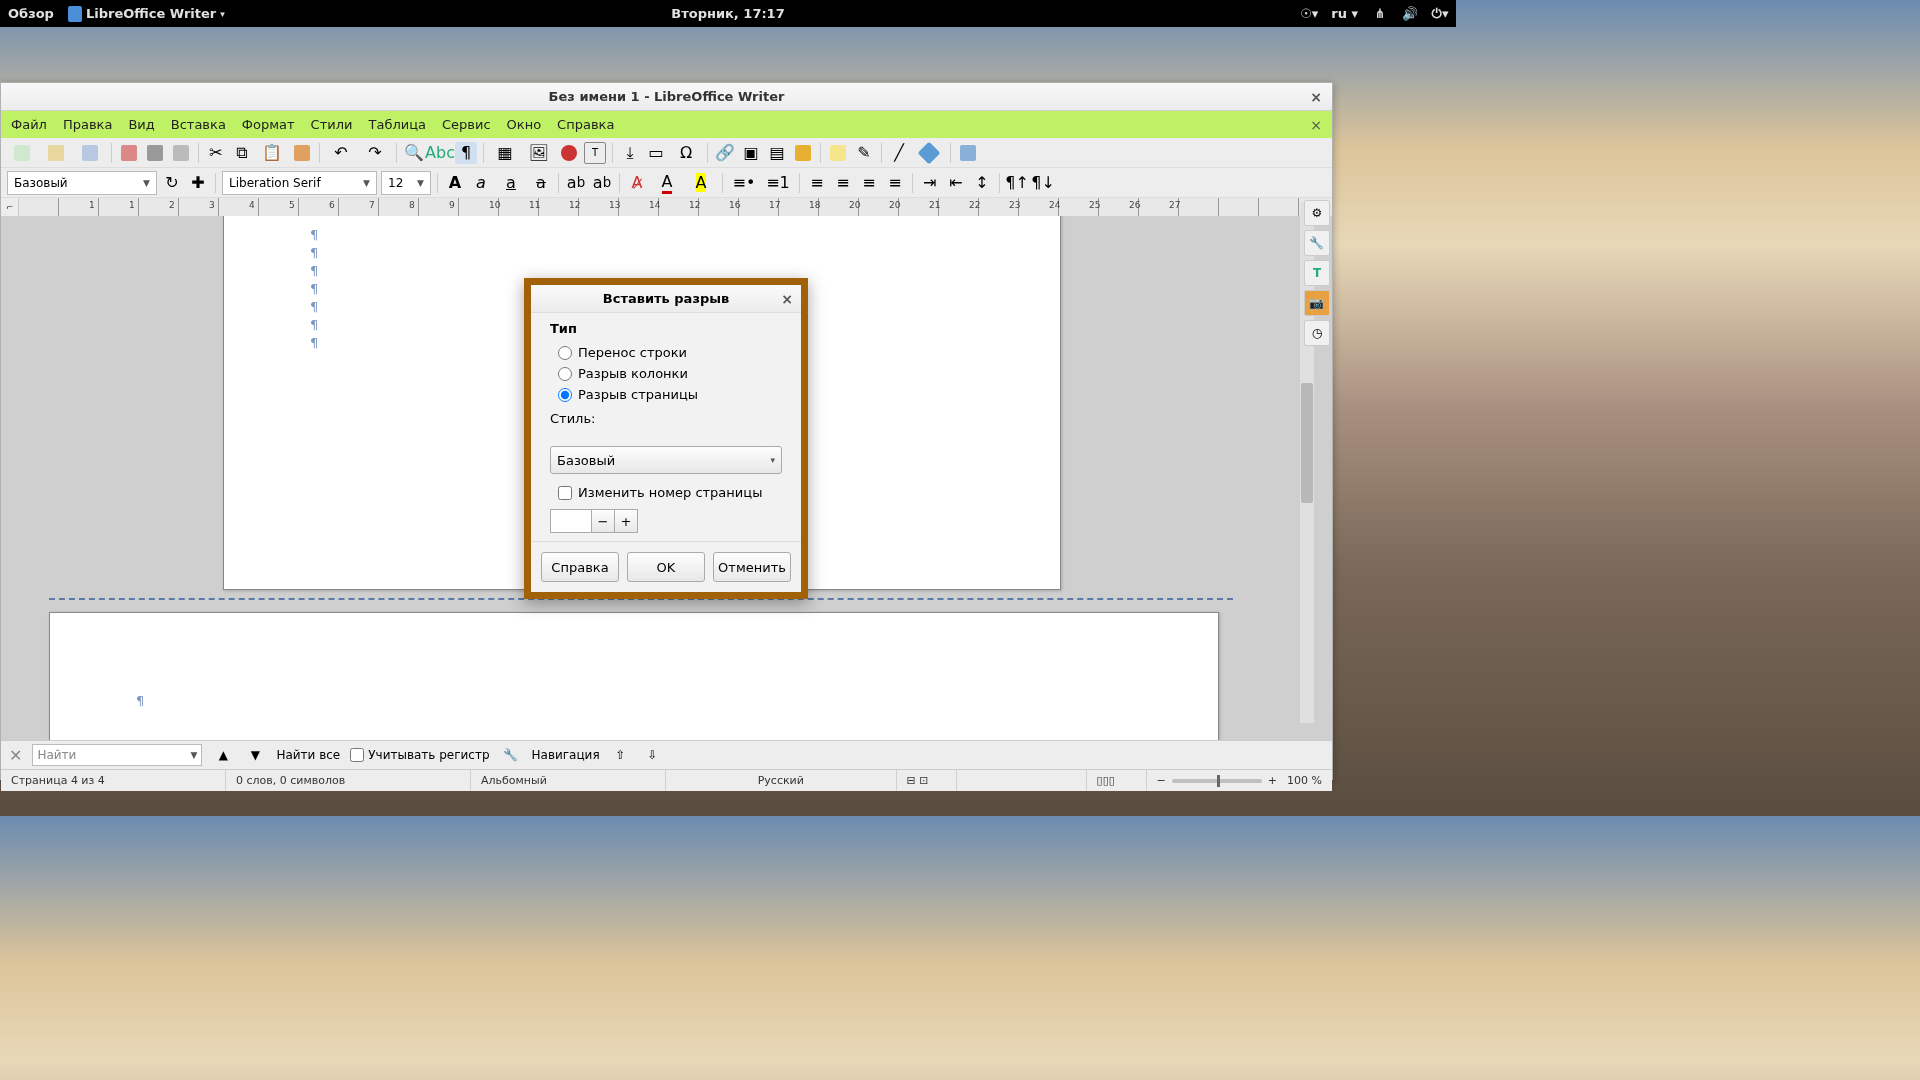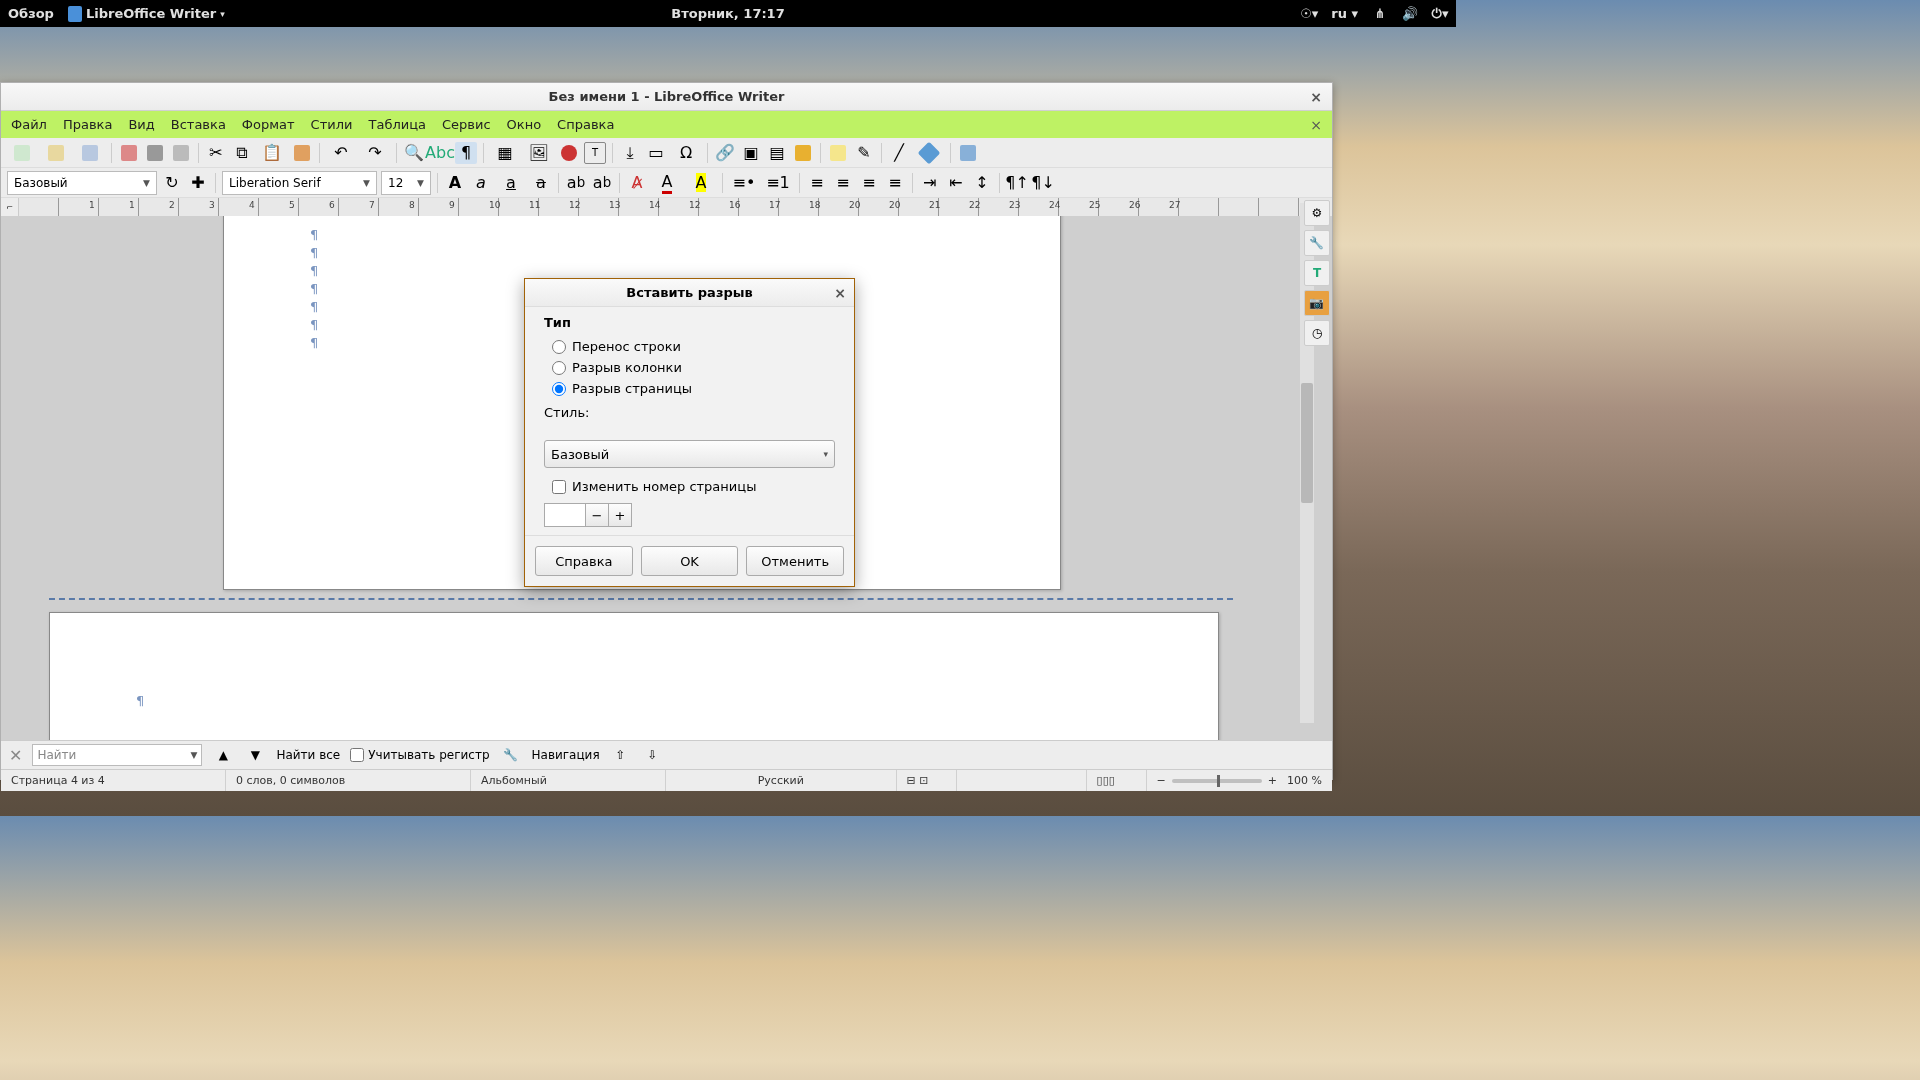--- a/index.html
+++ b/index.html
@@ -61,21 +61,21 @@
 .find-check { display: flex; align-items: flex-start; gap: 4px; }
 
 
 .statusbar { height: 22px; background: #ededed; border-top: 1px solid #ccc; display: flex; align-items: center; font-size: 11px; color: #333; }
 .status-cell { padding: 0 10px; border-right: 1px solid #d0d0d0; height: 100%; display: flex; align-items: center; }
 .status-cell.wide { flex: 1; }
 .zoom-slider { width: 90px; height: 4px; background: #c0c0c0; position: relative; border-radius: 2px; margin: 0 6px; }
 .zoom-slider .knob { position: absolute; left: 45px; top: -4px; width: 3px; height: 12px; background: #666; }
 
 
-.dialog { position: absolute; left: 524px; top: 278px; width: 331px; background: #f2f2f2; border: 1px solid #a16207; box-shadow: 0 4px 16px rgba(0,0,0,0.35); font-size: 13px; z-index: 100; }
+.dialog { position: absolute; left: 524px; top: 278px; width: 284px; background: #f2f2f2; border: 7px solid #a16207; box-shadow: 0 4px 16px rgba(0,0,0,0.35); font-size: 13px; z-index: 100; }
 .dlg-title { height: 28px; background: linear-gradient(#fafafa,#ececec); display: flex; align-items: center; justify-content: center; font-weight: bold; border-bottom: 1px solid #ddd; position: relative; }
 .dlg-title .x { position: absolute; right: 8px; font-size: 14px; color: #555; cursor: pointer; }
 .dlg-body { padding: 8px 19px; }
 .dlg-h { font-weight: bold; margin-bottom: 6px; }
 .radio-row, .chk-row { display: flex; align-items: center; gap: 6px; padding: 3px 0 3px 8px; }
 input[type=radio], input[type=checkbox] { width: 14px; height: 14px; }
 .dlg-lbl { margin-top: 6px; margin-bottom: 20px; }
 .dlg-select { width: 100%; height: 28px; border: 1px solid #aaa; background: linear-gradient(#fdfdfd,#e8e8e8); padding: 0 6px; display: flex; align-items: center; justify-content: space-between; border-radius: 3px; }
 .spinner { display: flex; margin-top: 6px; }
 .spinner input { width: 42px; height: 24px; border: 1px solid #aaa; padding: 0 4px; }

